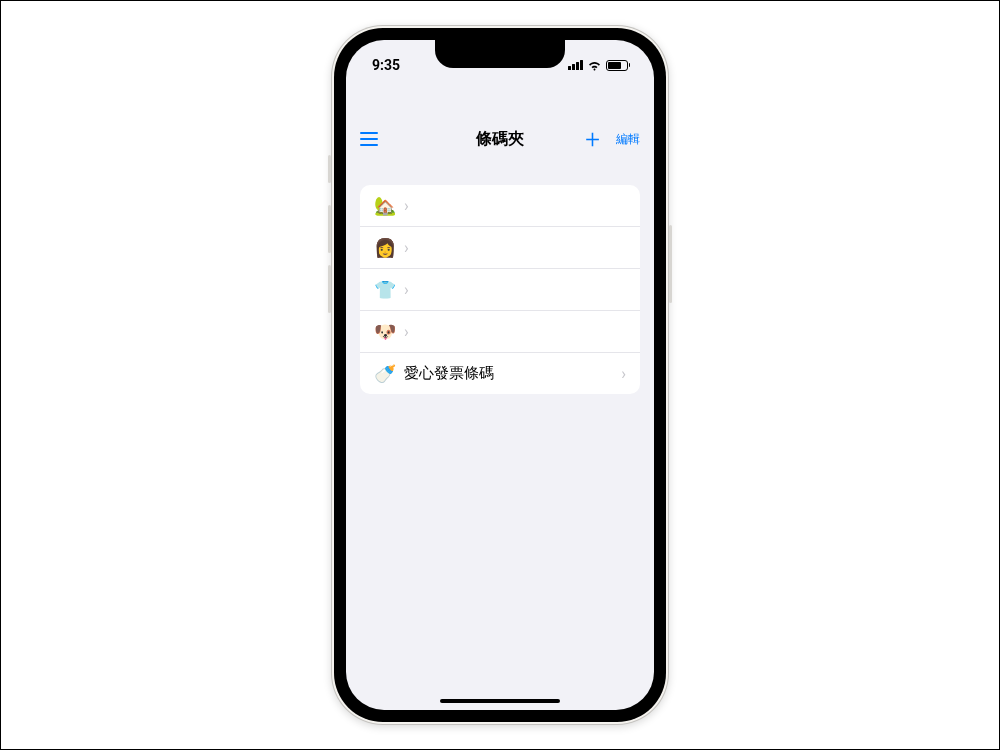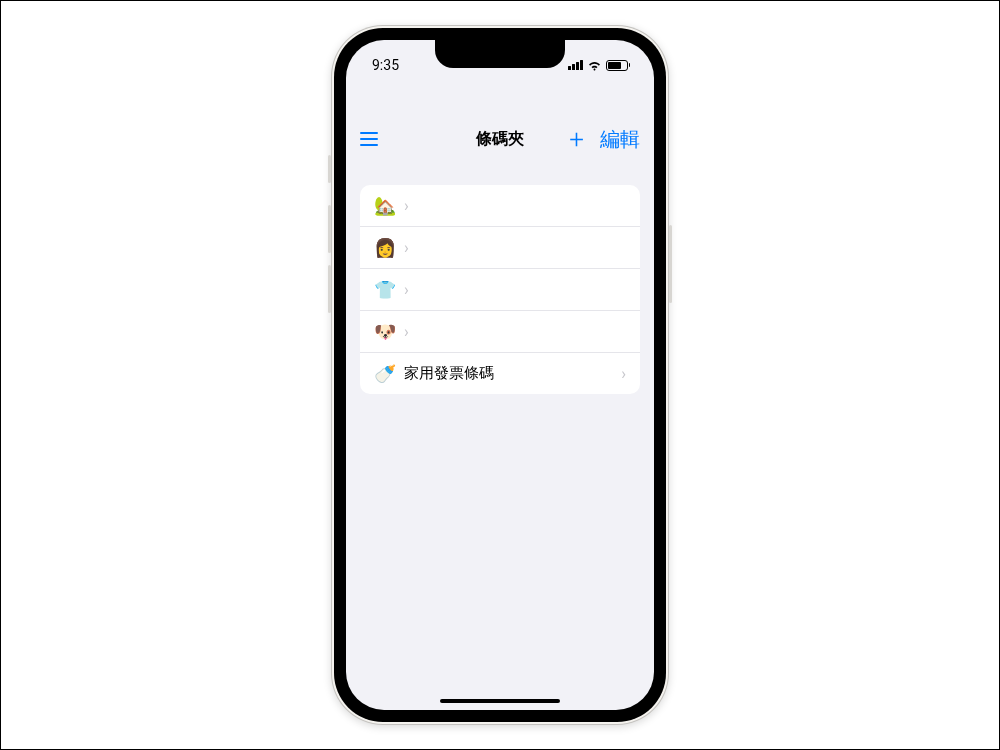--- a/index.html
+++ b/index.html
@@ -53,21 +53,21 @@
       border-radius: 0 0 18px 18px;
       z-index: 100;
     }
     .status-bar {
       height: 44px;
       display: flex;
       align-items: center;
       justify-content: space-between;
       padding: 0 24px 0 26px;
       font-size: 14px;
-      font-weight: 400;
+      font-weight: 700;
       color: #000;
       position: relative;
       text-align: right;
     }
     .status-time {
       padding-top: 6px;
     }
     .status-right {
       display: flex;
       align-items: center;
@@ -156,21 +156,21 @@
       gap: 16px;
     }
     .plus-icon {
       font-size: 26px;
       font-weight: 300;
       color: #007aff;
       cursor: pointer;
       line-height: 1;
     }
     .edit-btn {
-      font-size: 20px;
+      font-size: 12px;
       color: #007aff;
       cursor: pointer;
     }
     .content {
       padding: 24px 14px 0;
     }
     .card-list {
       background: #fff;
       border-radius: 10px;
       overflow: hidden;
@@ -284,21 +284,21 @@
           <div class="list-row">
             <span class="row-icon">👕</span>
             <span class="chevron">›</span>
           </div>
           <div class="list-row">
             <span class="row-icon">🐶</span>
             <span class="chevron">›</span>
           </div>
           <div class="list-row">
             <span class="row-icon">🍼</span>
-            <span class="row-label">家用發票條碼</span>
+            <span class="row-label">愛心發票條碼</span>
             <span class="chevron">›</span>
           </div>
         </div>
       </div>
 
       <div class="home-indicator"></div>
     </div>
   </div>
 </div>
 

